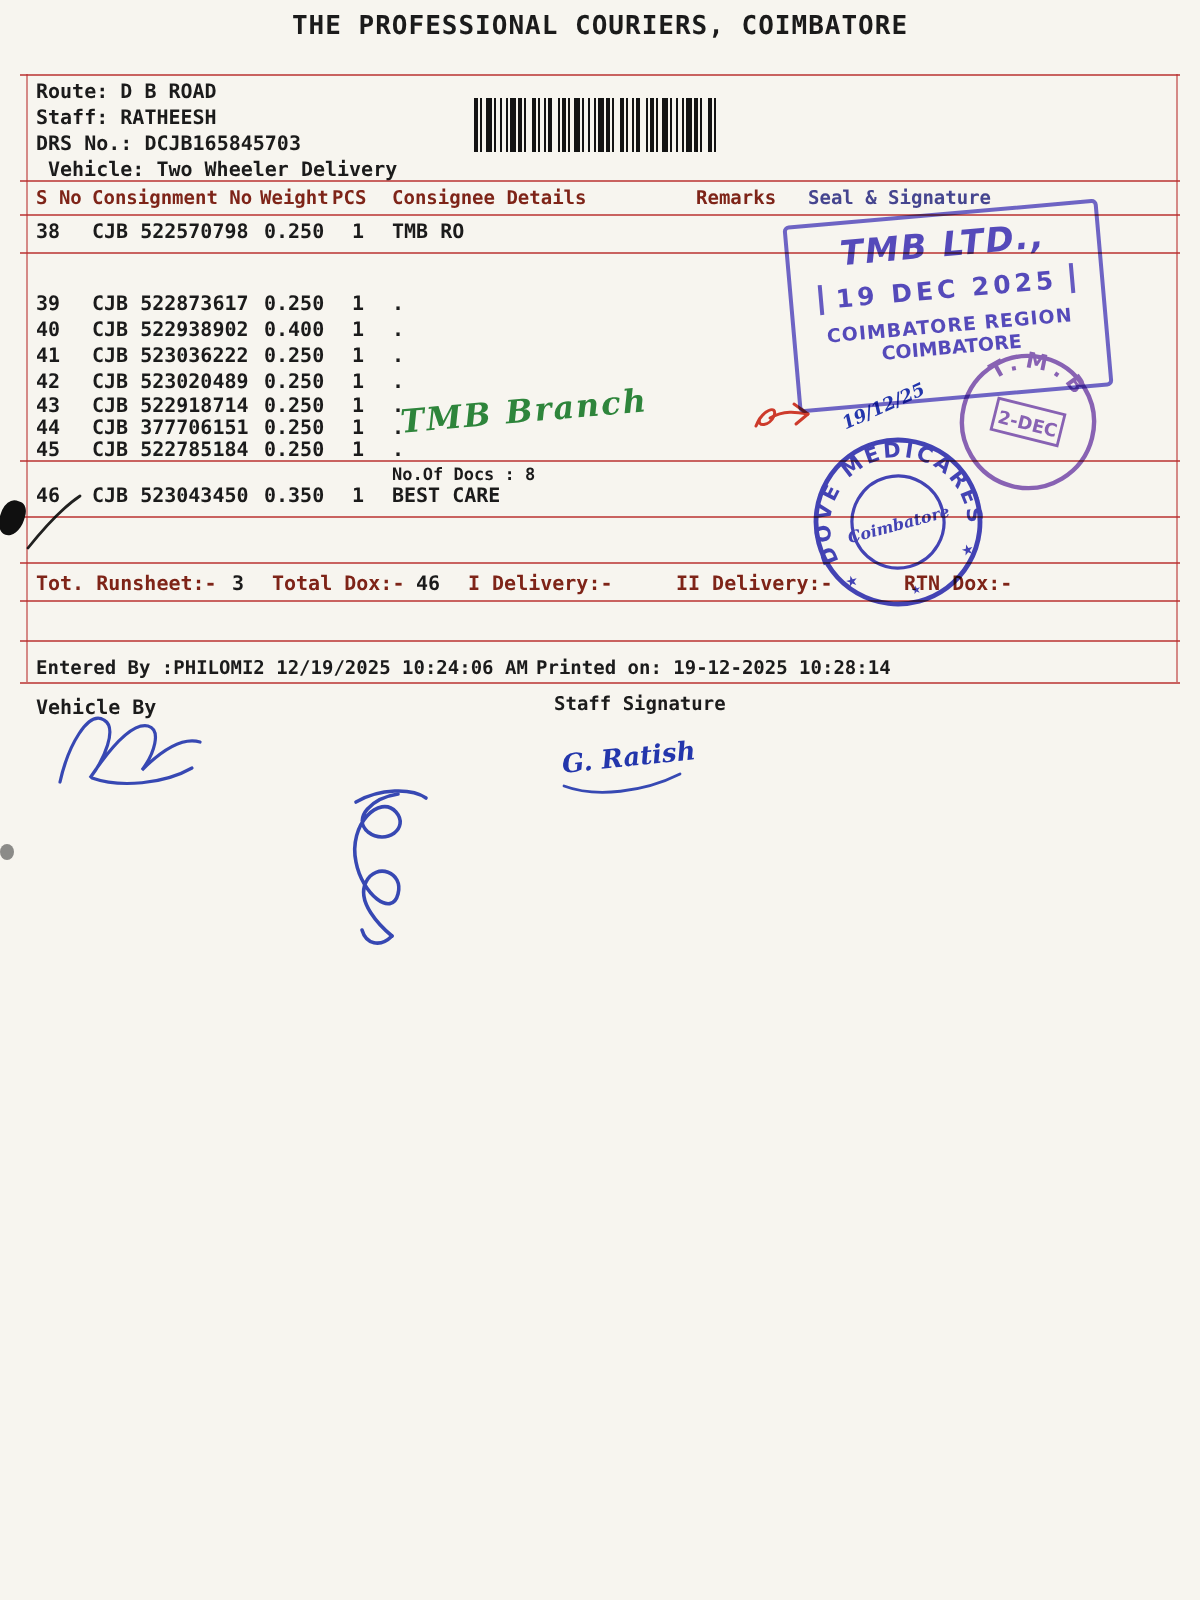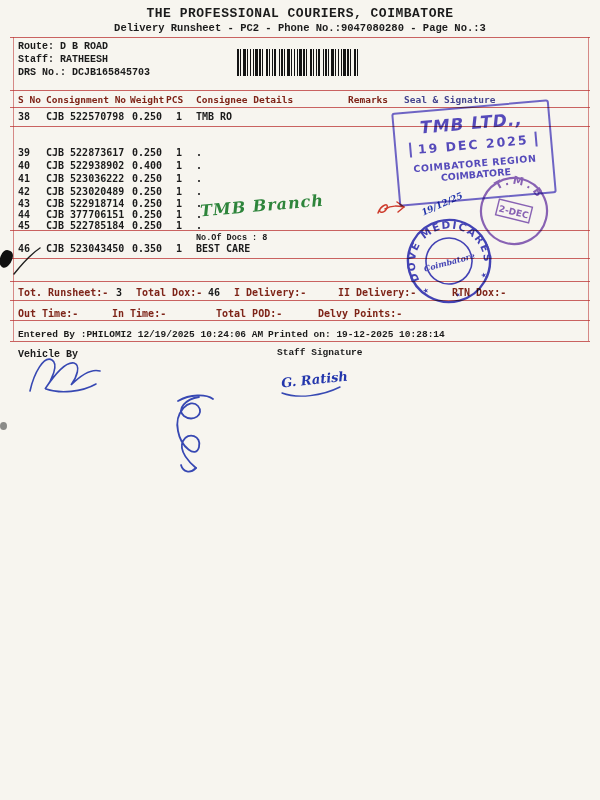--- a/index.html
+++ b/index.html
@@ -1,18 +1,18 @@
 <!DOCTYPE html>
 <html><head>
 <meta charset="utf-8">
 <style>
   html,body{margin:0;padding:0;background:#dcdcd8;}
   .page{position:relative;width:600px;height:800px;margin:0 auto;background:#f7f5ef;overflow:hidden;
         font-family:"DejaVu Sans Mono",monospace;font-weight:bold;color:#1b1b1b;}
-  .t{position:absolute;white-space:pre;font-family:Liberation Mono, monospace;}
+  .t{position:absolute;white-space:pre;}
   .center{left:0;width:600px;text-align:center;}
   .hline{position:absolute;left:10px;width:580px;height:1px;background:rgba(186,48,48,.75);}
   .vline{position:absolute;width:1px;background:rgba(186,48,48,.55);}
   .lbl{color:#7e2418;}
   .row{position:absolute;left:14px;width:578px;height:13px;font-size:10px;}
   .row span{position:absolute;top:0;white-space:pre;}
   .cs{left:4px}.cc{left:32px}.cw{left:118px}.cp{left:162px}.cd{left:182px}
   .thead{font-size:9.5px;}
   .thead span{color:#7e2418;}
   .thead .hs{color:#45458f;}
@@ -35,38 +35,38 @@
   .hand{position:absolute;font-family:"DejaVu Serif",serif;font-style:italic;white-space:pre;}
   .overlay{position:absolute;left:0;top:0;width:600px;height:800px;pointer-events:none;mix-blend-mode:multiply;}
   .artifact{position:absolute;pointer-events:none;}
 </style>
 </head>
 <body>
 
 <div class="page">
 
   <div class="t center" style="top:6px;font-size:13px;letter-spacing:.5px">THE PROFESSIONAL COURIERS, COIMBATORE</div>
-  <div class="t center" style="top:22px;font-size:10.5px">Delivery Runsheet - PC2 - Phone No.:9047080280 - Page No.:3</div>
 
   <div class="hline" style="top:37px"></div>
   <div class="hline" style="top:90px"></div>
   <div class="hline" style="top:107px"></div>
   <div class="hline" style="top:126px"></div>
   <div class="hline" style="top:230px"></div>
   <div class="hline" style="top:258px"></div>
   <div class="hline" style="top:281px"></div>
   <div class="hline" style="top:300px"></div>
   <div class="hline" style="top:320px"></div>
   <div class="hline" style="top:341px"></div>
   <div class="vline" style="left:13px;top:37px;height:304px"></div>
   <div class="vline" style="left:588px;top:37px;height:304px"></div>
 
   <div class="t" style="left:18px;top:41px;font-size:10px"><span>Route:</span> <span>D B ROAD</span></div>
   <div class="t" style="left:18px;top:54px;font-size:10px"><span>Staff:</span> <span>RATHEESH</span></div>
   <div class="t" style="left:18px;top:67px;font-size:10px"><span>DRS No.:</span> <span>DCJB165845703</span></div>
+  <div class="t" style="left:24px;top:80px;font-size:10px"><span>Vehicle:</span> <span>Two Wheeler Delivery</span></div>
 
   <div class="barcode">
       <i style="width:2px;background:#141414"></i>
       <i style="width:1px;background:transparent"></i>
       <i style="width:1px;background:#141414"></i>
       <i style="width:2px;background:transparent"></i>
       <i style="width:3px;background:#141414"></i>
       <i style="width:1px;background:transparent"></i>
       <i style="width:1px;background:#141414"></i>
       <i style="width:2px;background:transparent"></i>
@@ -221,26 +221,20 @@
   <div class="row" style="top:287px">
     <span class="lbl" style="left:4px">Tot. Runsheet:-</span>
     <span style="left:102px">3</span>
     <span class="lbl" style="left:122px">Total Dox:-</span>
     <span style="left:194px">46</span>
     <span class="lbl" style="left:220px">I Delivery:-</span>
     <span class="lbl" style="left:324px">II Delivery:-</span>
     <span class="lbl" style="left:438px">RTN Dox:-</span>
   </div>
 
-  <div class="row" style="top:308px">
-    <span class="lbl" style="left:4px">Out Time:-</span>
-    <span class="lbl" style="left:98px">In Time:-</span>
-    <span class="lbl" style="left:202px">Total POD:-</span>
-    <span class="lbl" style="left:304px">Delvy Points:-</span>
-  </div>
 
   <div class="t" style="left:18px;top:329px;font-size:9.5px">Entered By :PHILOMI2 12/19/2025 10:24:06 AM</div>
   <div class="t" style="left:268px;top:329px;font-size:9.5px">Printed on: 19-12-2025 10:28:14</div>
 
   <div class="t" style="left:18px;top:349px;font-size:10px">Vehicle By</div>
   <div class="t" style="left:277px;top:347px;font-size:9.5px">Staff Signature</div>
 
   <div class="hand stamp-ink" style="left:200px;top:196px;font-size:16px;letter-spacing:1px;color:#2f8a3f;transform:rotate(-5deg)">TMB Branch</div>
   <div class="hand stamp-ink" style="left:420px;top:199px;font-size:9px;color:#2438b8;transform:rotate(-24deg)">19/12/25</div>
   <div class="hand stamp-ink" style="left:281px;top:372px;font-size:13px;color:#2438b8;transform:rotate(-6deg)">G. Ratish</div>

